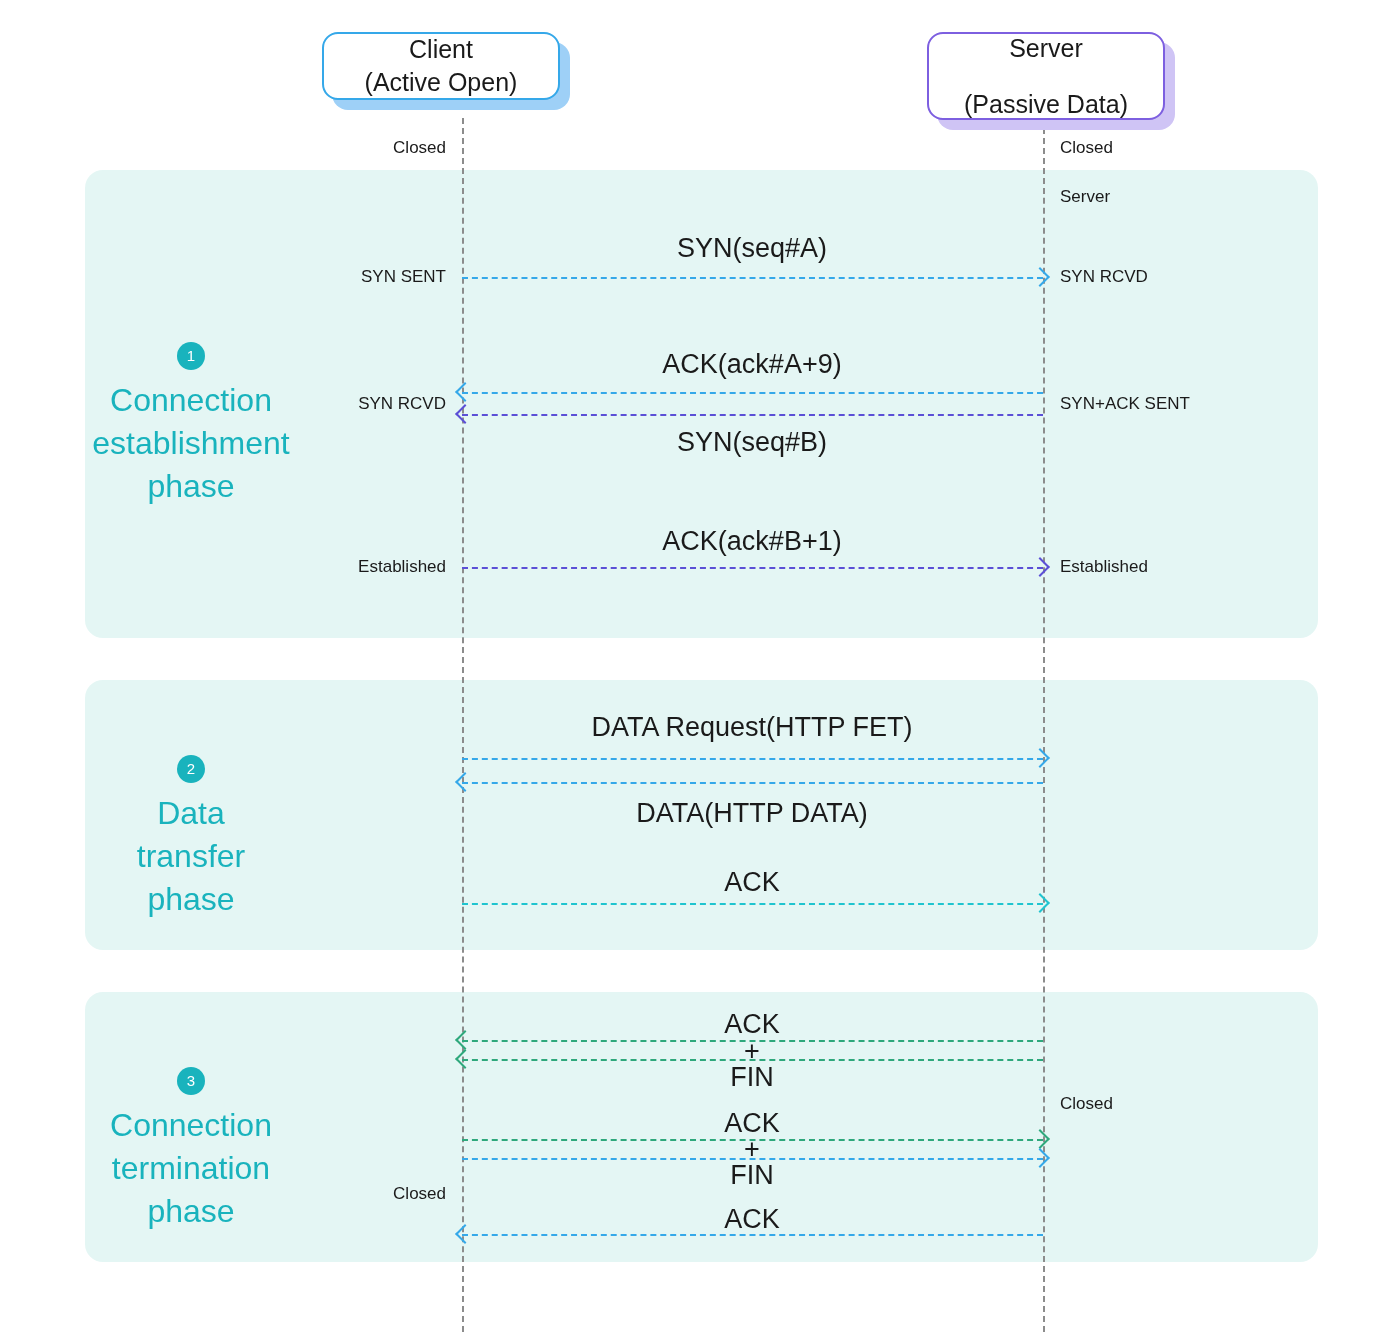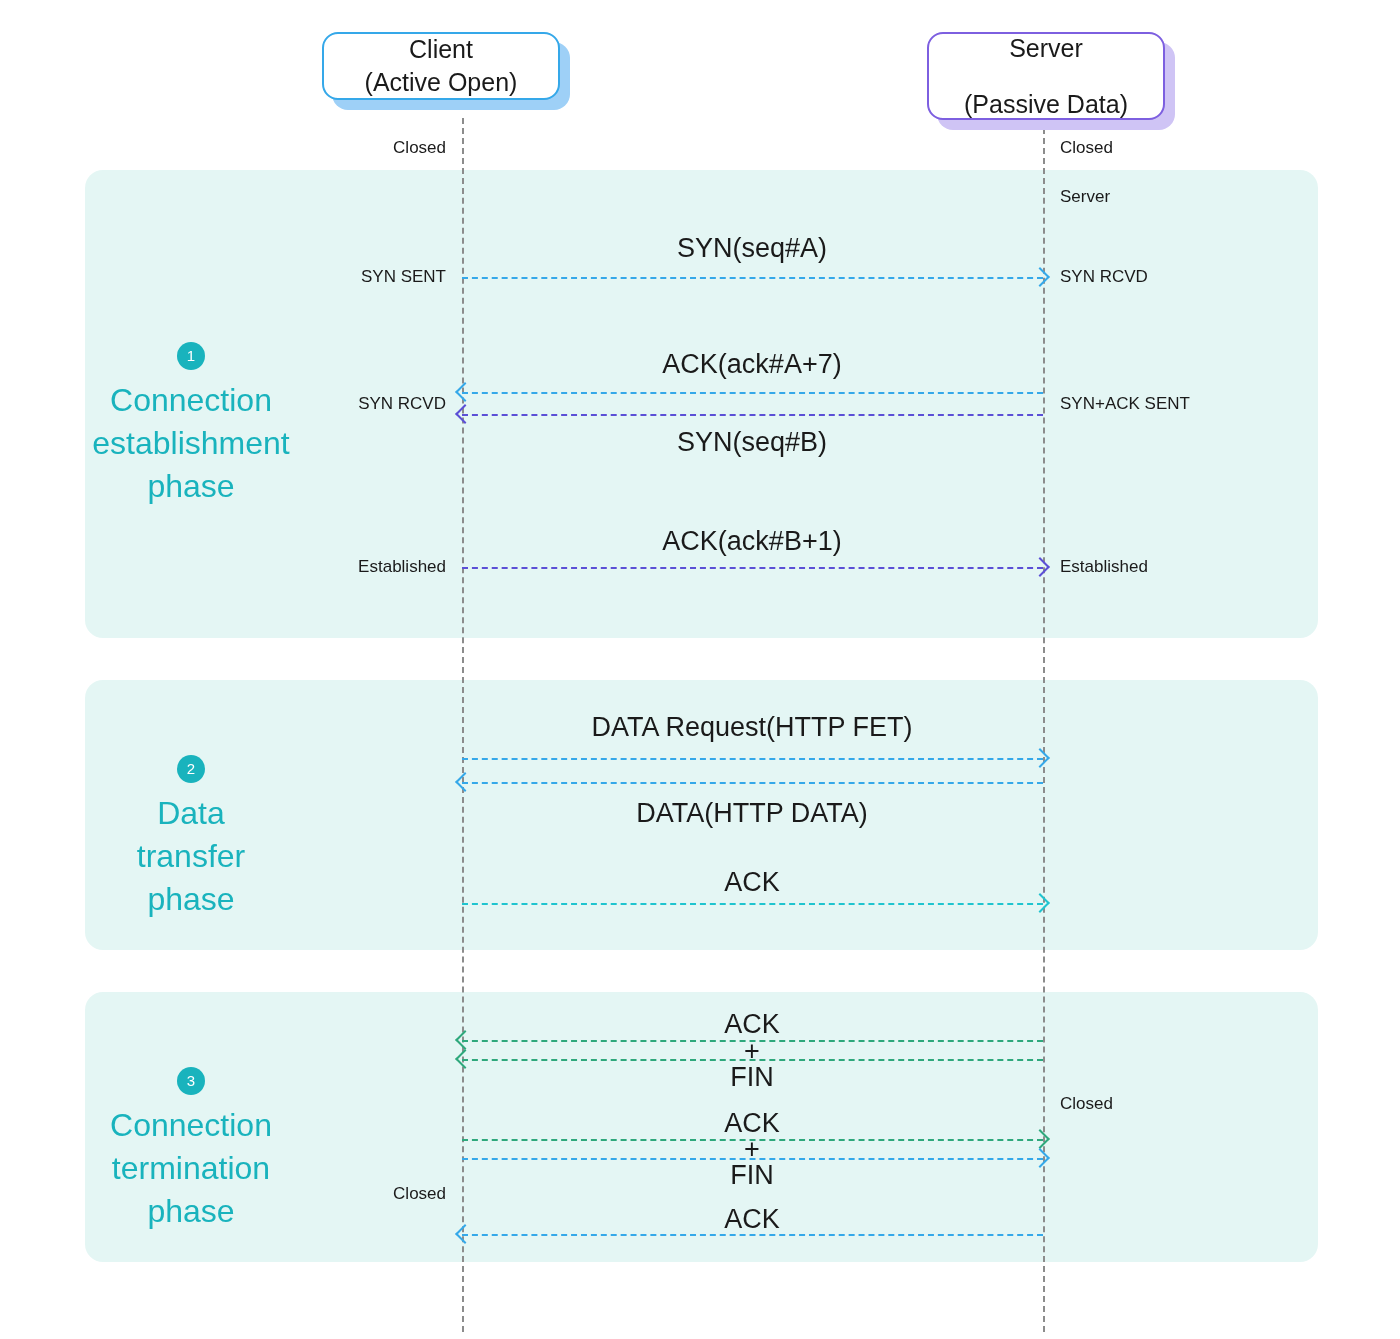--- a/index.html
+++ b/index.html
@@ -139,21 +139,21 @@
     <div class="state right" style="left: 1060px; top: 197px;">Server</div>
     <div class="state right" style="left: 1060px; top: 277px;">SYN RCVD</div>
     <div class="state right" style="left: 1060px; top: 404px;">SYN+ACK SENT</div>
     <div class="state right" style="left: 1060px; top: 567px;">Established</div>
     <div class="state right" style="left: 1060px; top: 1104px;">Closed</div>
     <div class="msg-label" style="left: 752px; top: 248px;">SYN(seq#A)</div>
     <div class="arrow to-right" style="left: 462px; top: 277px; width: 581px; color: rgb(53, 168, 233);">
       <div class="line"></div>
       <div class="head"></div>
     </div>
-    <div class="msg-label" style="left: 752px; top: 364px;">ACK(ack#A+7)</div>
+    <div class="msg-label" style="left: 752px; top: 364px;">ACK(ack#A+9)</div>
     <div class="arrow to-left" style="left: 462px; top: 392px; width: 581px; color: rgb(53, 168, 233);">
       <div class="line"></div>
       <div class="head"></div>
     </div>
     <div class="msg-label" style="left: 752px; top: 442px;">SYN(seq#B)</div>
     <div class="arrow to-left" style="left: 462px; top: 414px; width: 581px; color: rgb(91, 79, 214);">
       <div class="line"></div>
       <div class="head"></div>
     </div>
     <div class="msg-label" style="left: 752px; top: 541px;">ACK(ack#B+1)</div>

